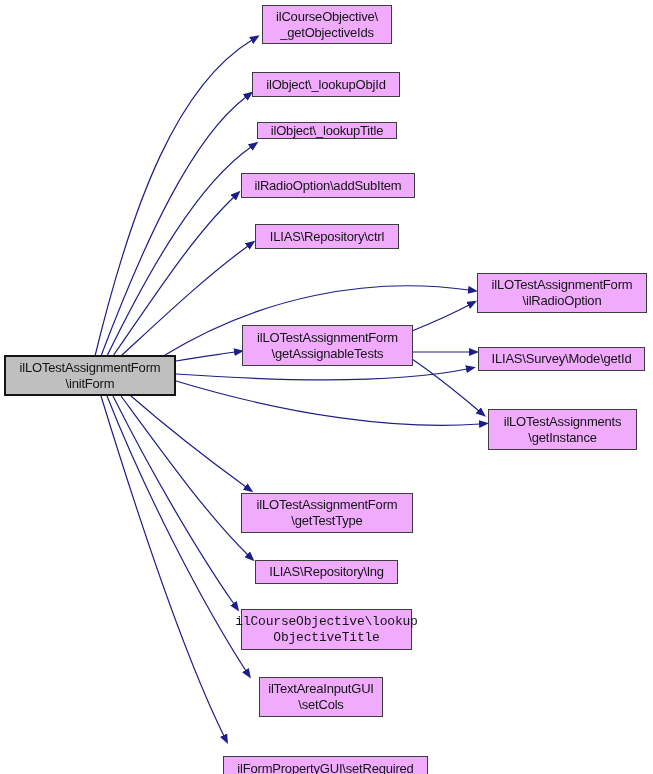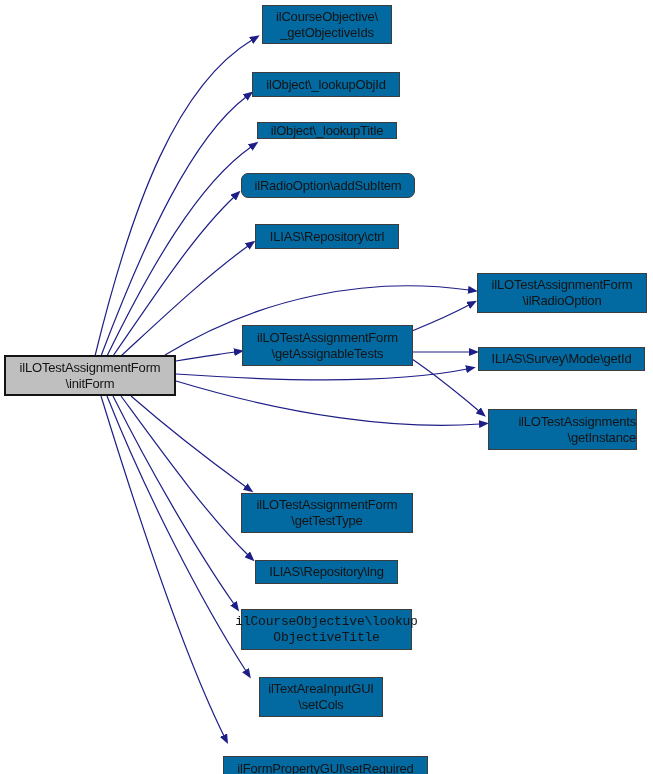--- a/index.html
+++ b/index.html
@@ -9,21 +9,21 @@
     background:#ffffff;
     overflow:hidden;
     font-family:"Liberation Sans", sans-serif;
   }
   .edges{position:absolute;left:0;top:0;width:653px;height:774px;}
   .node{
     position:absolute;
     display:flex;flex-direction:column;
     align-items:center;justify-content:center;
     box-sizing:border-box;
-    background:#0369a1;
+    background:#f0abfc;
     border:1px solid #3d3d3d;
     color:#141414;
     font-size:13px;line-height:16px;
     text-align:center;white-space:nowrap;
     letter-spacing:-0.2px;
     cursor:pointer;
   }
   .node.root{
     background:#bfbfbf;
     border:2px solid #141414;
@@ -69,38 +69,38 @@
       <div class="node" style="left: 262px; top: 5px; width: 130px; height: 39px;">
         <span>ilCourseObjective\</span>
         <span>_getObjectiveIds</span>
       </div>
       <div class="node" style="left: 252px; top: 72px; width: 148px; height: 25px;">
         <span>ilObject\_lookupObjId</span>
       </div>
       <div class="node" style="left: 257px; top: 122px; width: 140px; height: 17px;">
         <span>ilObject\_lookupTitle</span>
       </div>
-      <div class="node" style="left: 241px; top: 173px; width: 174px; height: 25px; border-radius: 7px;">
+      <div class="node" style="left: 241px; top: 173px; width: 174px; height: 25px;">
         <span>ilRadioOption\addSubItem</span>
       </div>
       <div class="node" style="left: 255px; top: 224px; width: 144px; height: 25px;">
         <span>ILIAS\Repository\ctrl</span>
       </div>
       <div class="node" style="left: 242px; top: 325px; width: 171px; height: 41px;">
         <span>ilLOTestAssignmentForm</span>
         <span>\getAssignableTests</span>
       </div>
       <div class="node" style="left: 477px; top: 273px; width: 170px; height: 40px;">
         <span>ilLOTestAssignmentForm</span>
         <span>\ilRadioOption</span>
       </div>
       <div class="node" style="left: 478px; top: 347px; width: 167px; height: 24px;">
         <span>ILIAS\Survey\Mode\getId</span>
       </div>
-      <div class="node" style="left: 488px; top: 409px; width: 149px; height: 41px; align-items: flex-end;">
+      <div class="node" style="left: 488px; top: 409px; width: 149px; height: 41px;">
         <span>ilLOTestAssignments</span>
         <span>\getInstance</span>
       </div>
       <div class="node" style="left: 241px; top: 493px; width: 172px; height: 40px;">
         <span>ilLOTestAssignmentForm</span>
         <span>\getTestType</span>
       </div>
       <div class="node" style="left: 255px; top: 560px; width: 143px; height: 24px;">
         <span>ILIAS\Repository\lng</span>
       </div>

